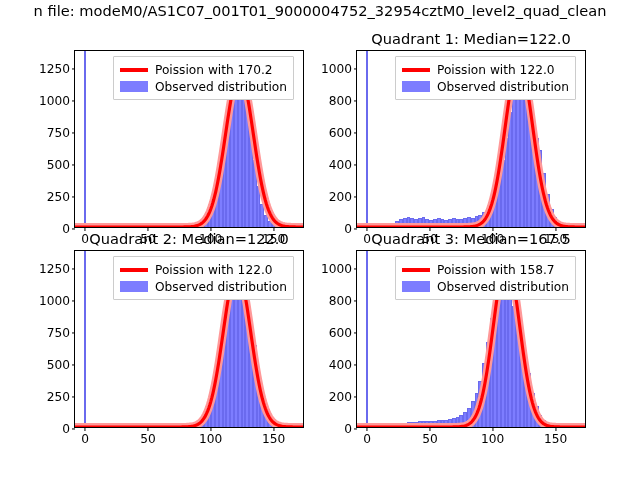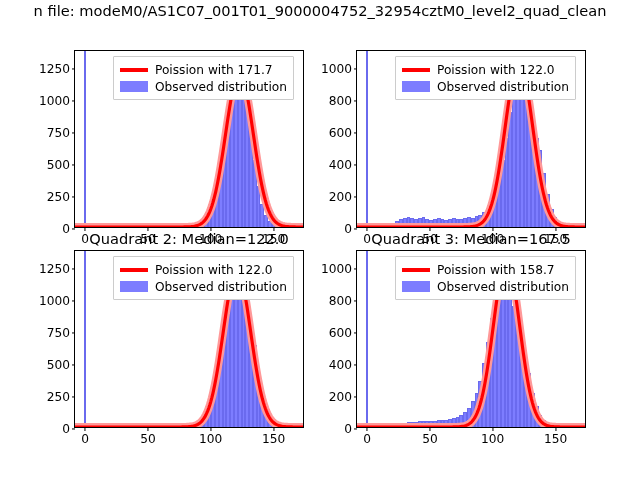--- a/index.html
+++ b/index.html
@@ -229,29 +229,30 @@
         <div class="xtick-label" style="left: 10.0546px;">0</div>
         <div class="xtick-mark" style="left: 72.8962px;"></div>
         <div class="xtick-label" style="left: 72.8962px;">50</div>
         <div class="xtick-mark" style="left: 135.738px;"></div>
         <div class="xtick-label" style="left: 135.738px;">100</div>
         <div class="xtick-mark" style="left: 198.579px;"></div>
         <div class="xtick-label" style="left: 198.579px;">150</div>
         <div class="legend" style="left: 50%; transform: translateX(-42%); top: 5px;">
           <div class="legend-row">
             <span class="legend-swatch-line" style="background: rgb(255, 0, 0);"></span>
-            <span class="legend-text">Poission with 171.7</span>
+            <span class="legend-text">Poission with 170.2</span>
           </div>
           <div class="legend-row">
             <span class="legend-swatch-patch" style="background: rgb(125, 125, 255);"></span>
             <span class="legend-text">Observed distribution</span>
           </div>
         </div>
       </div>
       <div class="axes" style="left: 356px; top: 50px; width: 230px; height: 178px;">
+        <div class="axtitle">Quadrant 1: Median=122.0</div>
         <div class="plotclip">
           <div class="bar" style="left: 8.9235px; width: 2.26229px; height: 178px; background: rgb(125, 125, 255);"></div>
           <div class="bar" style="left: 11.9399px; width: 3.77049px; height: 0.798206px; background: rgb(125, 125, 255);"></div>
           <div class="bar" style="left: 15.7104px; width: 3.77049px; height: 0.957848px; background: rgb(125, 125, 255);"></div>
           <div class="bar" style="left: 19.4809px; width: 3.77049px; height: 1.27713px; background: rgb(125, 125, 255);"></div>
           <div class="bar" style="left: 23.2514px; width: 3.77049px; height: 1.59641px; background: rgb(125, 125, 255);"></div>
           <div class="bar" style="left: 27.0219px; width: 3.77049px; height: 2.23498px; background: rgb(125, 125, 255);"></div>
           <div class="bar" style="left: 30.7923px; width: 3.77049px; height: 3.19283px; background: rgb(125, 125, 255);"></div>
           <div class="bar" style="left: 34.5628px; width: 3.77049px; height: 4.46996px; background: rgb(125, 125, 255);"></div>
           <div class="bar" style="left: 38.3333px; width: 3.77049px; height: 6.06637px; background: rgb(125, 125, 255);"></div>

